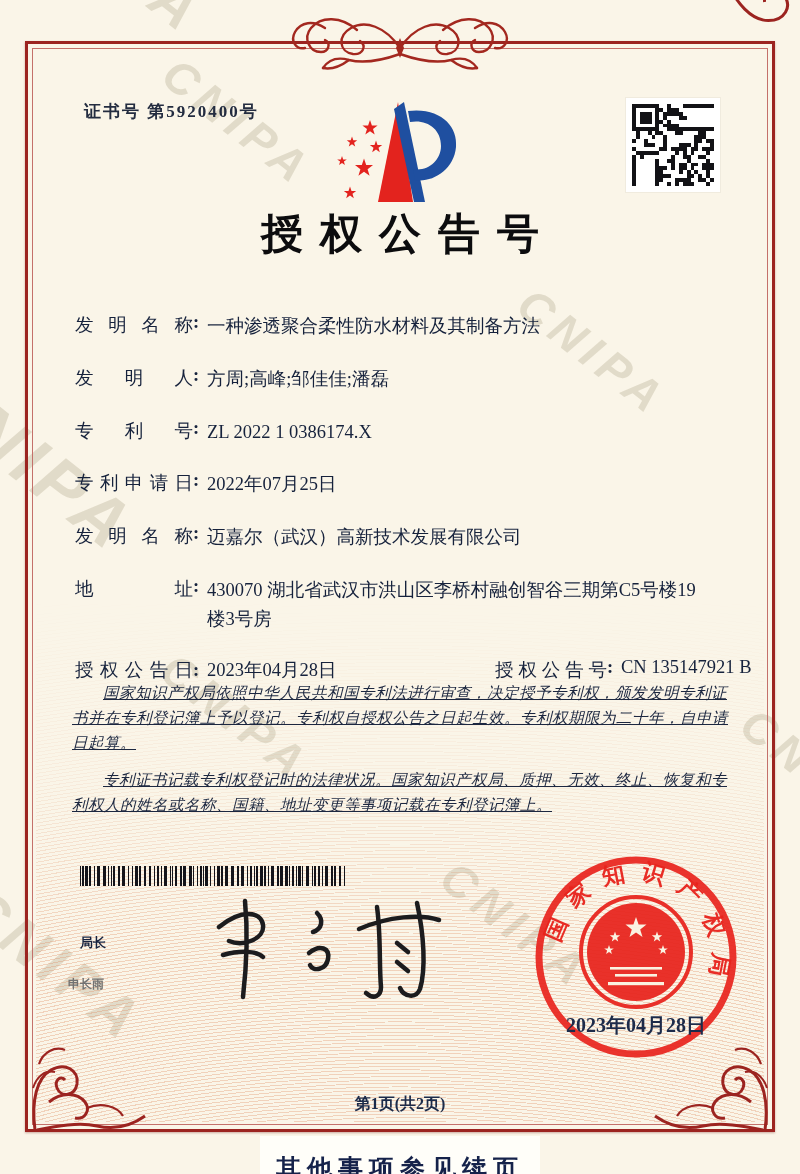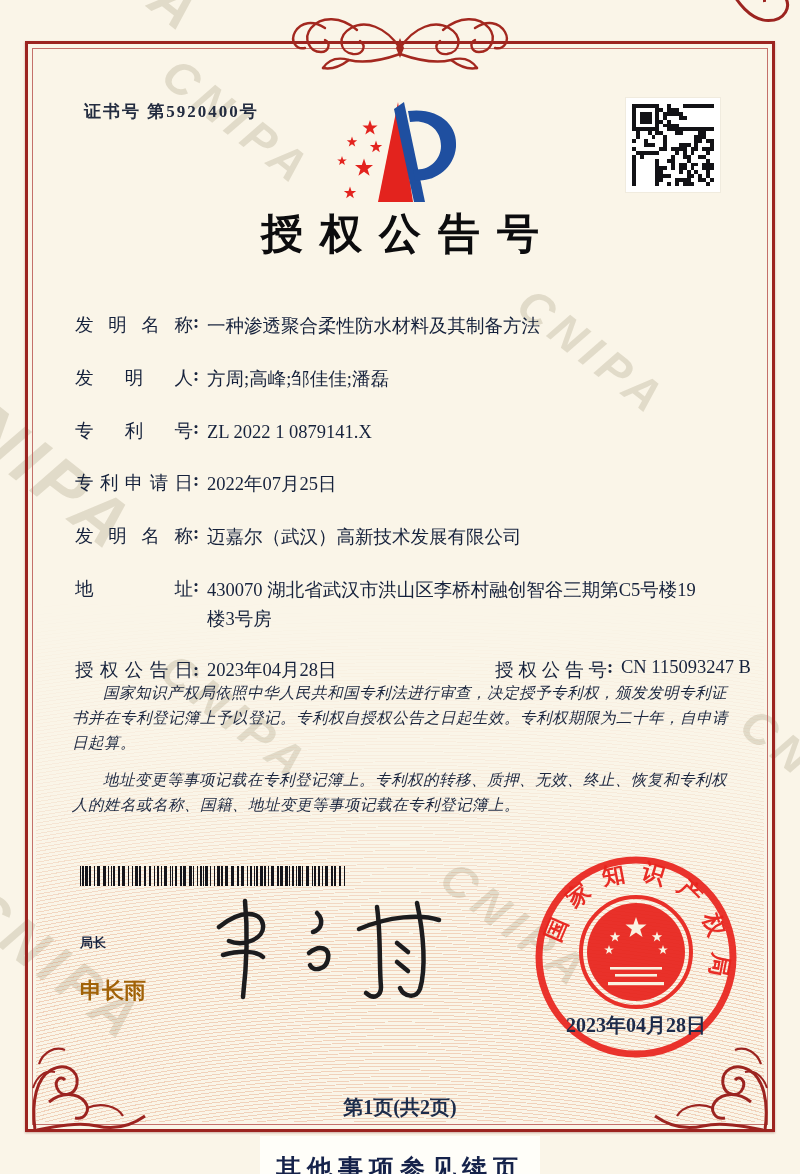--- a/index.html
+++ b/index.html
@@ -46,34 +46,34 @@
   .frow{position:absolute;left:75px;font-size:18.5px;color:#16223c;}
   .flabel{display:inline-block;width:118px;text-align:justify;text-align-last:justify;
           vertical-align:top;font-weight:400;}
   .fcolon{display:inline-block;width:14px;font-weight:600;}
   .fvalue{display:inline-block;width:505px;vertical-align:top;line-height:1.55;}
   .grant2{position:absolute;left:420px;top:0;white-space:nowrap;}
   .grant2 .flabel{width:112px;}
 
   
   .paras{left:72px;top:680px;width:662px;font-size:15.5px;line-height:25px;color:#1c2740;
-         font-style:italic;}
+         font-style:italic;text-decoration:underline;}
   .paras p{margin:0 0 12px 0;text-indent:2em;letter-spacing:.5px;}
 
   
   .barcode{left:80px;top:866px;width:265px;height:20px;}
   .director{left:80px;top:934px;font-size:13px;font-weight:bold;color:#15223f;
             font-family:"Liberation Sans", sans-serif;}
-  .director-name{left:80px;top:976px;font-size:22px;font-weight:bold;color:#a16207;
+  .director-name{left:68px;top:976px;font-size:12px;font-weight:bold;color:#737373;
             font-family:"Liberation Sans", sans-serif;}
   .sig{left:205px;top:893px;width:240px;height:115px;}
   .seal{left:530px;top:851px;width:212px;height:212px;}
 
   
-  .page-num{left:0;top:1094px;width:100%;text-align:center;font-size:20px;font-weight:bold;color:#1c2b4a;}
+  .page-num{left:0;top:1094px;width:100%;text-align:center;font-size:16px;font-weight:bold;color:#1c2b4a;}
   .note-wrap{left:0;top:1136px;width:100%;text-align:center;}
   .note{display:inline-block;background:#fffef9;padding:16px 16px;font-size:25px;font-weight:bold;
         color:#15224a;letter-spacing:6px;}
 
   
   .orn-top{left:265px;top:8px;width:270px;height:64px;}
   .corner{width:125px;height:105px;}
   .corner-bl{left:27px;top:1030px;}
   .corner-br{right:27px;top:1030px;transform:scaleX(-1);}
   .corner-tl{left:-58px;top:-62px;transform:rotate(150deg);}
@@ -358,41 +358,41 @@
 
 <div class="abs title">授权公告号</div>
 
 <div class="frow" style="top:312px">
   <span class="flabel">发明名称</span><span class="fcolon">:</span><span class="fvalue">一种渗透聚合柔性防水材料及其制备方法</span>
 </div>
 <div class="frow" style="top:365px">
   <span class="flabel">发明人</span><span class="fcolon">:</span><span class="fvalue">方周;高峰;邹佳佳;潘磊</span>
 </div>
 <div class="frow" style="top:418px">
-  <span class="flabel">专利号</span><span class="fcolon">:</span><span class="fvalue">ZL 2022 1 0879141.X</span>
+  <span class="flabel">专利号</span><span class="fcolon">:</span><span class="fvalue">ZL 2022 1 0386174.X</span>
 </div>
 <div class="frow" style="top:470px">
   <span class="flabel">专利申请日</span><span class="fcolon">:</span><span class="fvalue">2022年07月25日</span>
 </div>
 <div class="frow" style="top:523px">
   <span class="flabel">发明名称</span><span class="fcolon">:</span><span class="fvalue">迈嘉尔（武汉）高新技术发展有限公司</span>
 </div>
 <div class="frow" style="top:576px">
   <span class="flabel">地址</span><span class="fcolon">:</span><span class="fvalue">430070 湖北省武汉市洪山区李桥村融创智谷三期第C5号楼19楼3号房</span>
 </div>
 <div class="frow" style="top:657px">
   <span class="flabel">授权公告日</span><span class="fcolon">:</span><span>2023年04月28日</span>
   <span class="grant2">
-    <span class="flabel">授权公告号</span><span class="fcolon">:</span><span>CN 115093247 B</span>
+    <span class="flabel">授权公告号</span><span class="fcolon">:</span><span>CN 135147921 B</span>
   </span>
 </div>
 
 <div class="abs paras">
   <p>国家知识产权局依照中华人民共和国专利法进行审查，决定授予专利权，颁发发明专利证书并在专利登记簿上予以登记。专利权自授权公告之日起生效。专利权期限为二十年，自申请日起算。</p>
-  <p>地址变更等事项记载在专利登记簿上。专利权的转移、质押、无效、终止、恢复和专利权人的姓名或名称、国籍、地址变更等事项记载在专利登记簿上。</p>
+  <p>专利证书记载专利权登记时的法律状况。国家知识产权局、质押、无效、终止、恢复和专利权人的姓名或名称、国籍、地址变更等事项记载在专利登记簿上。</p>
 </div>
 
 <svg class="abs barcode" id="barcode" viewBox="0 0 265 20" preserveAspectRatio="none">
     <rect x="0" y="0" width="1" height="20" fill="#14141a"></rect>
     <rect x="2" y="0" width="2" height="20" fill="#14141a"></rect>
     <rect x="5" y="0" width="3" height="20" fill="#14141a"></rect>
     <rect x="9" y="0" width="2" height="20" fill="#14141a"></rect>
     <rect x="14" y="0" width="1" height="20" fill="#14141a"></rect>
     <rect x="17" y="0" width="3" height="20" fill="#14141a"></rect>
     <rect x="23" y="0" width="3" height="20" fill="#14141a"></rect>

